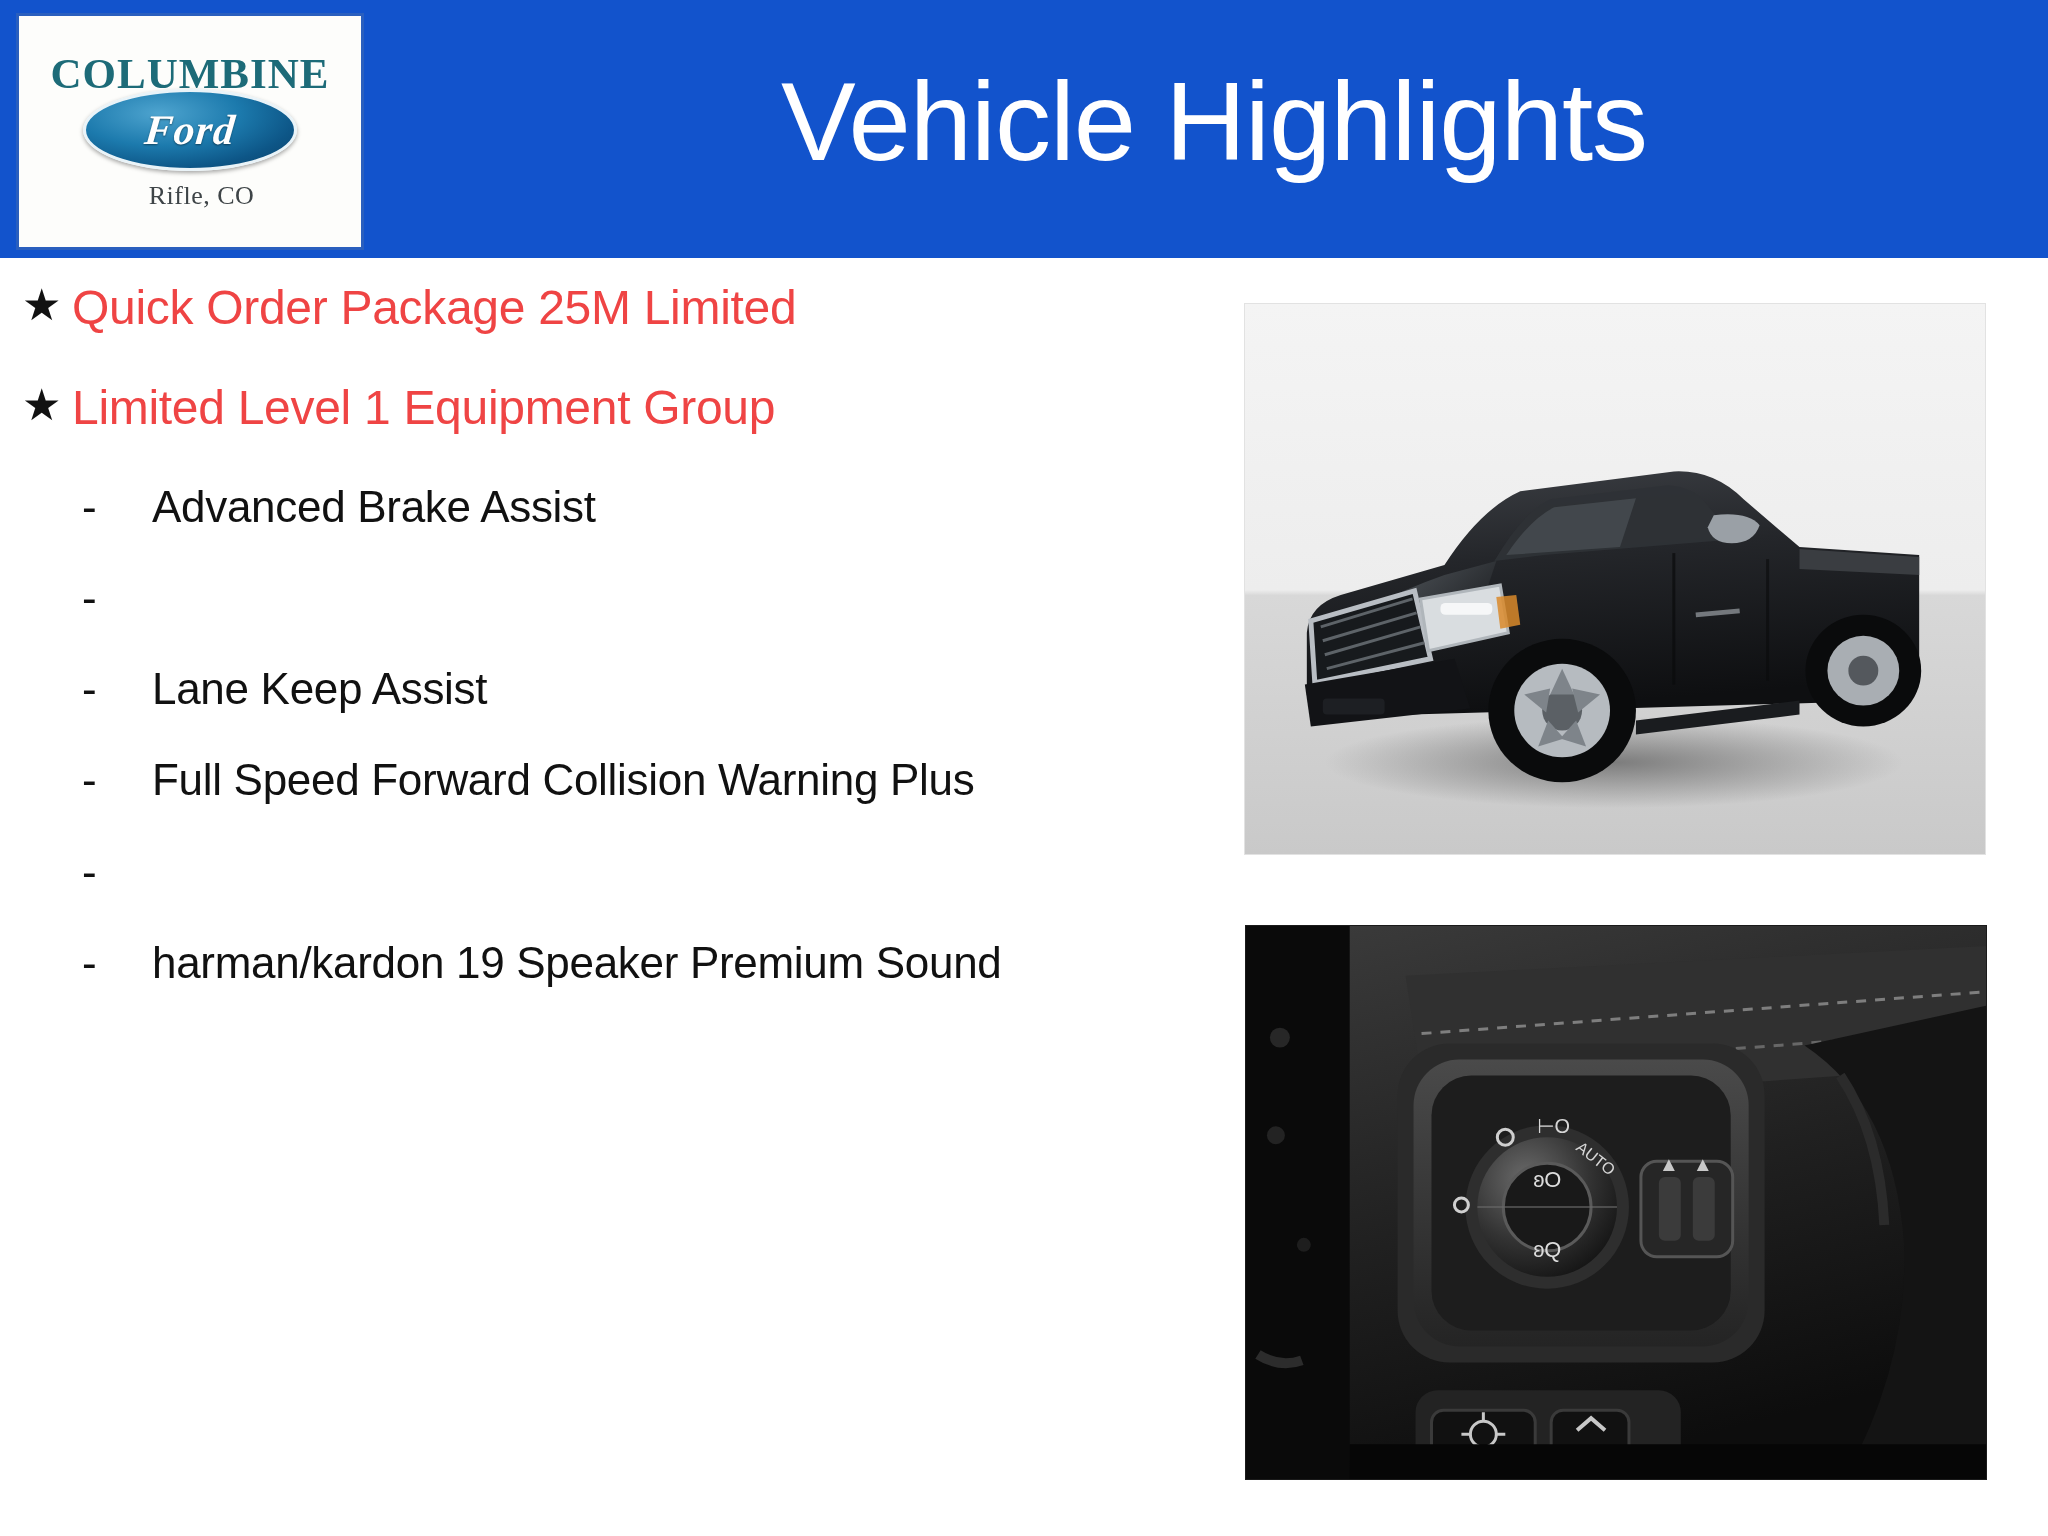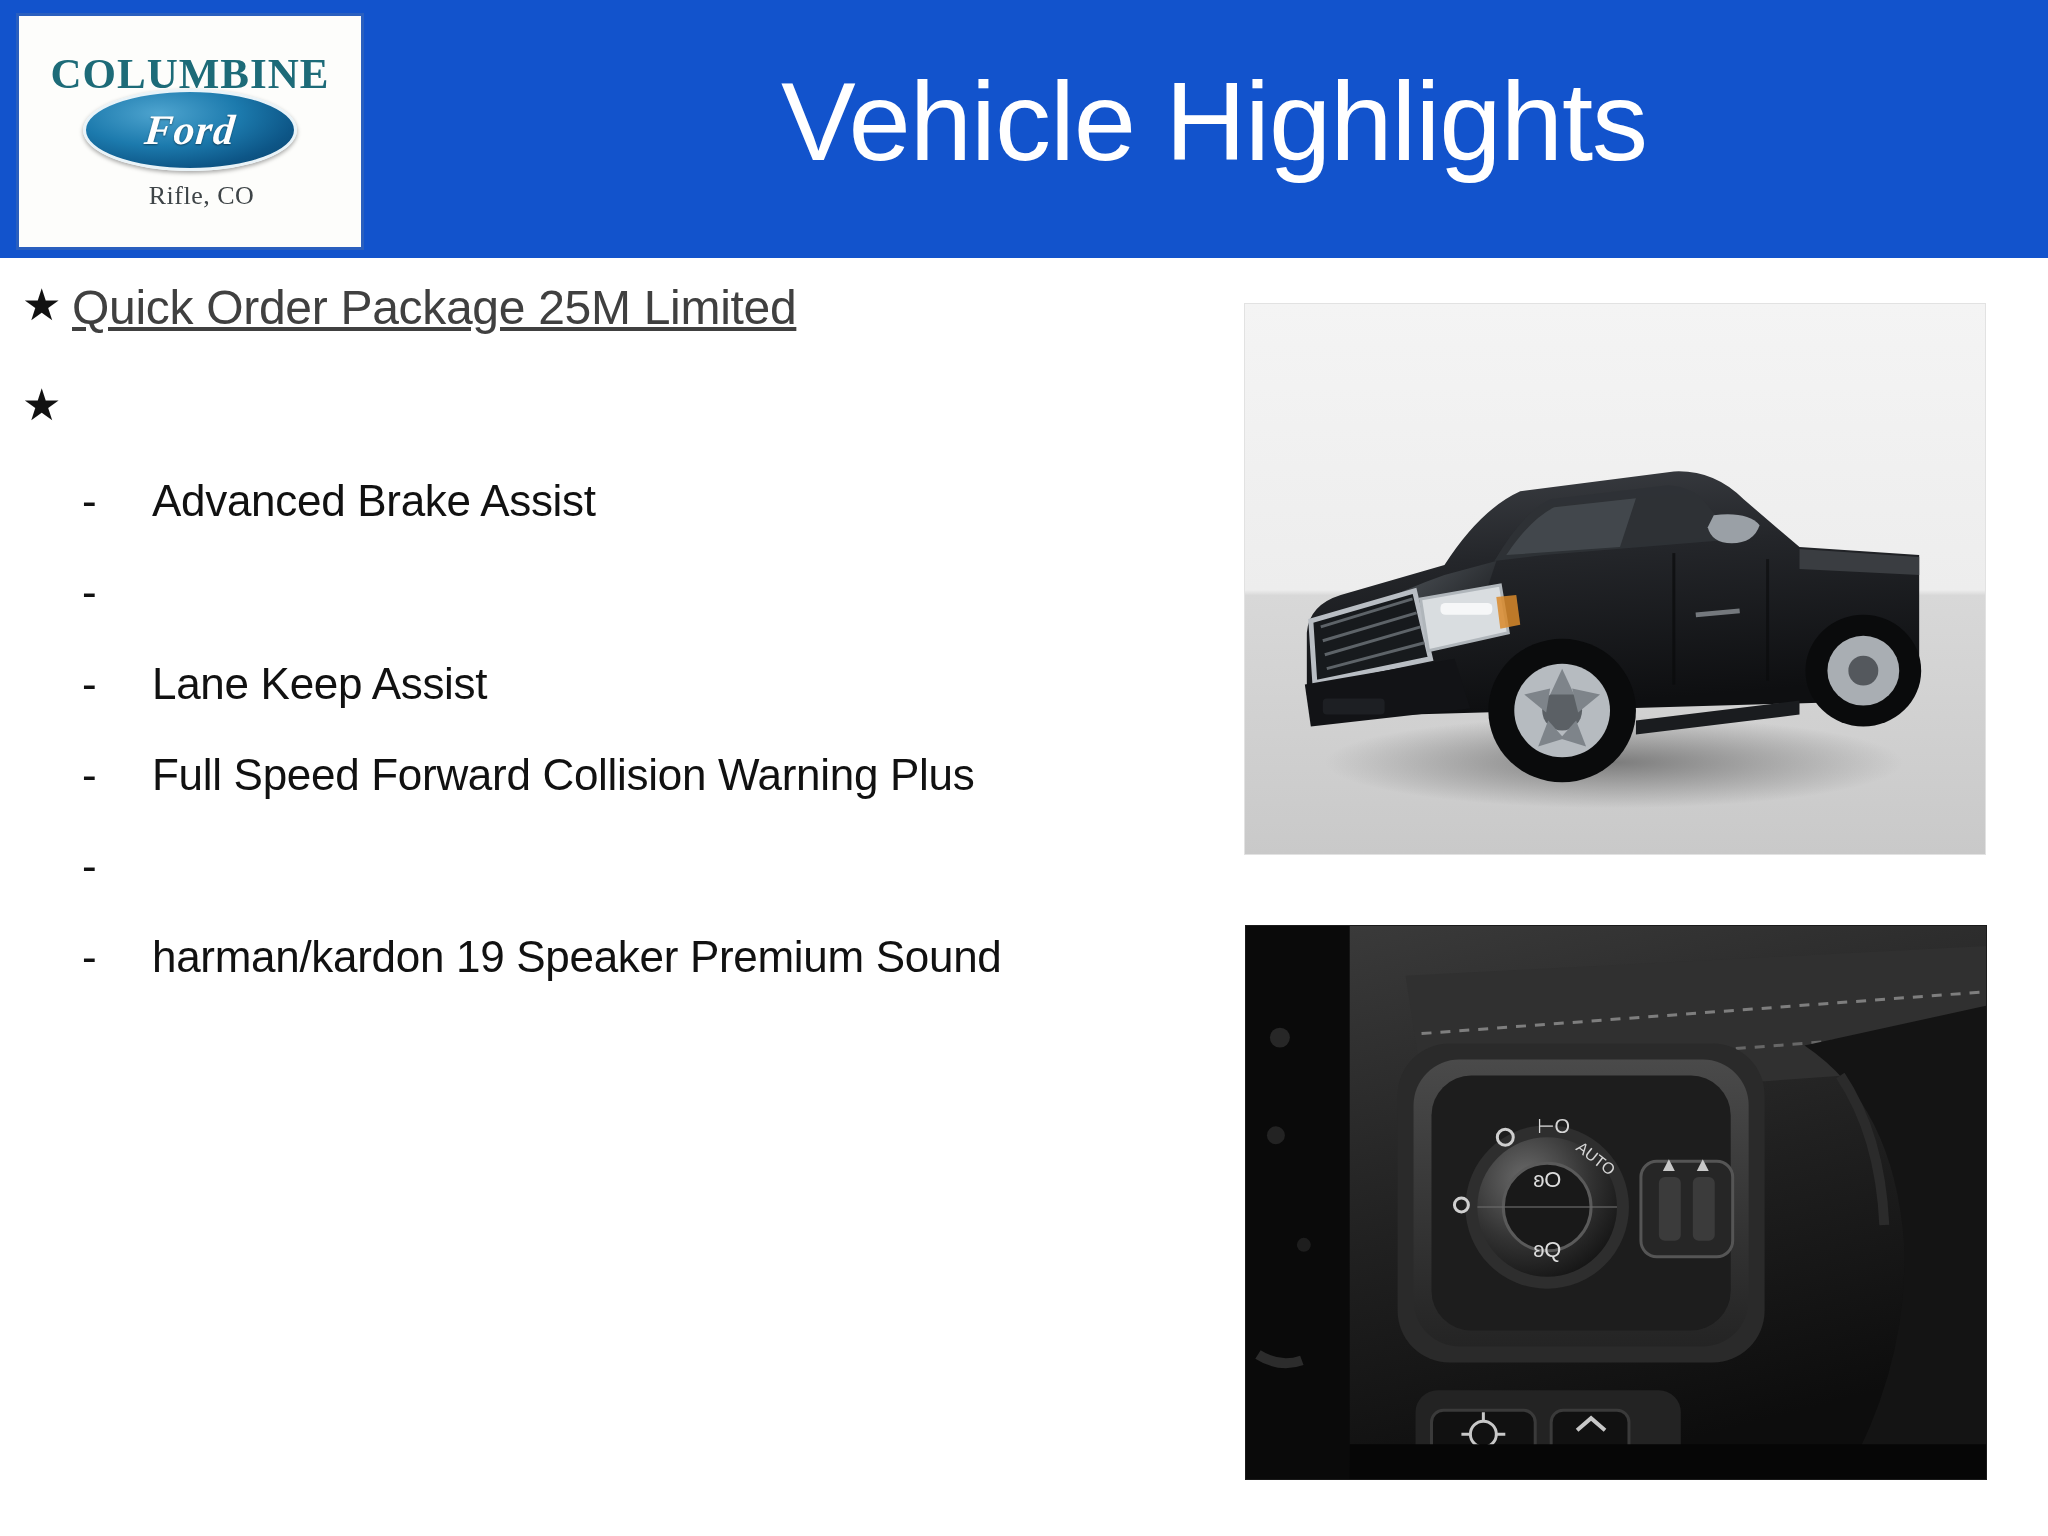--- a/index.html
+++ b/index.html
@@ -117,23 +117,22 @@
     width: 50px;
     flex: 0 0 50px;
     font-size: 44px;
     line-height: 1.05;
     color: #111111;
     text-align: left;
   }
   .bullet-text {
     font-size: 48px;
     line-height: 1.08;
-    color: #404040;
+    color: #ef4444;
     letter-spacing: -0.3px;
-    text-decoration: underline;
   }
   .sub-row {
     display: flex;
     align-items: flex-start;
     margin-left: 82px;
     margin-bottom: 42px;
     max-width: 1030px;
   }
   .sub-dash {
     width: 26px;
@@ -195,20 +194,21 @@
 
 <div class="content">
 
   <div class="bullet-row">
     <span class="bullet-star">★</span>
     <span class="bullet-text">Quick Order Package 25M Limited</span>
   </div>
 
   <div class="bullet-row">
     <span class="bullet-star">★</span>
+    <span class="bullet-text">Limited Level 1 Equipment Group</span>
   </div>
 
   <div class="sub-row">
     <span class="sub-dash">-</span>
     <span class="sub-text">Advanced Brake Assist</span>
   </div>
 
   <div class="sub-row">
     <span class="sub-dash">-</span>
   </div>

